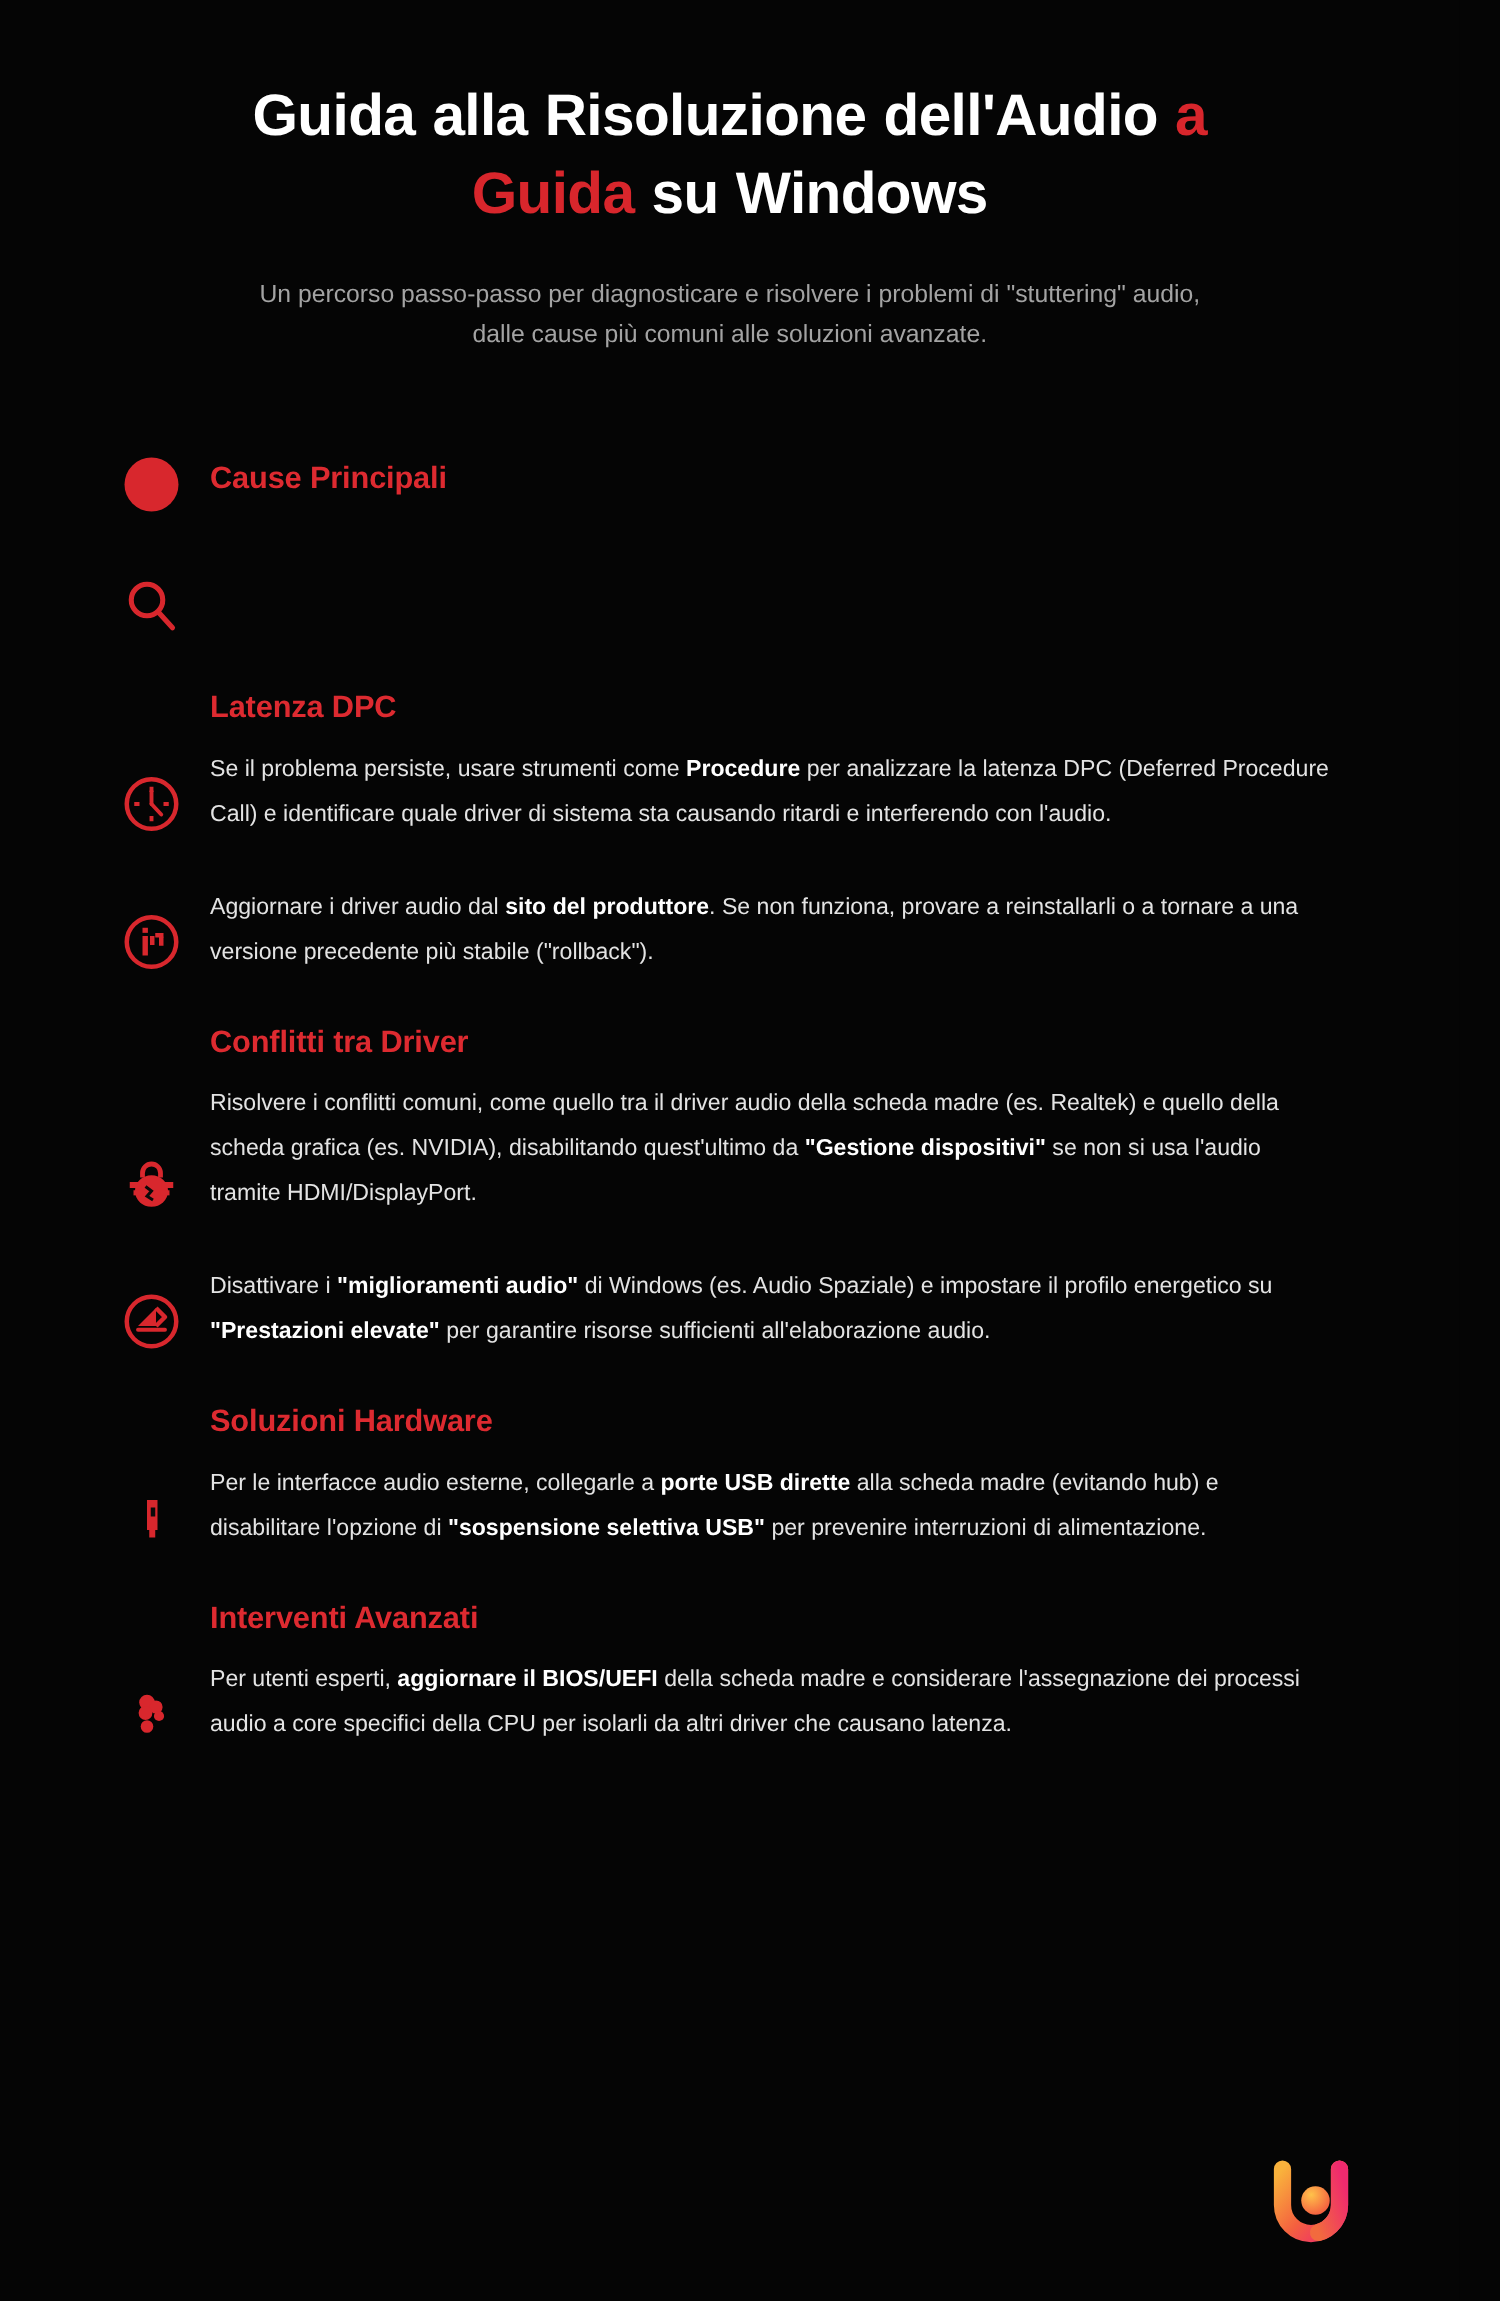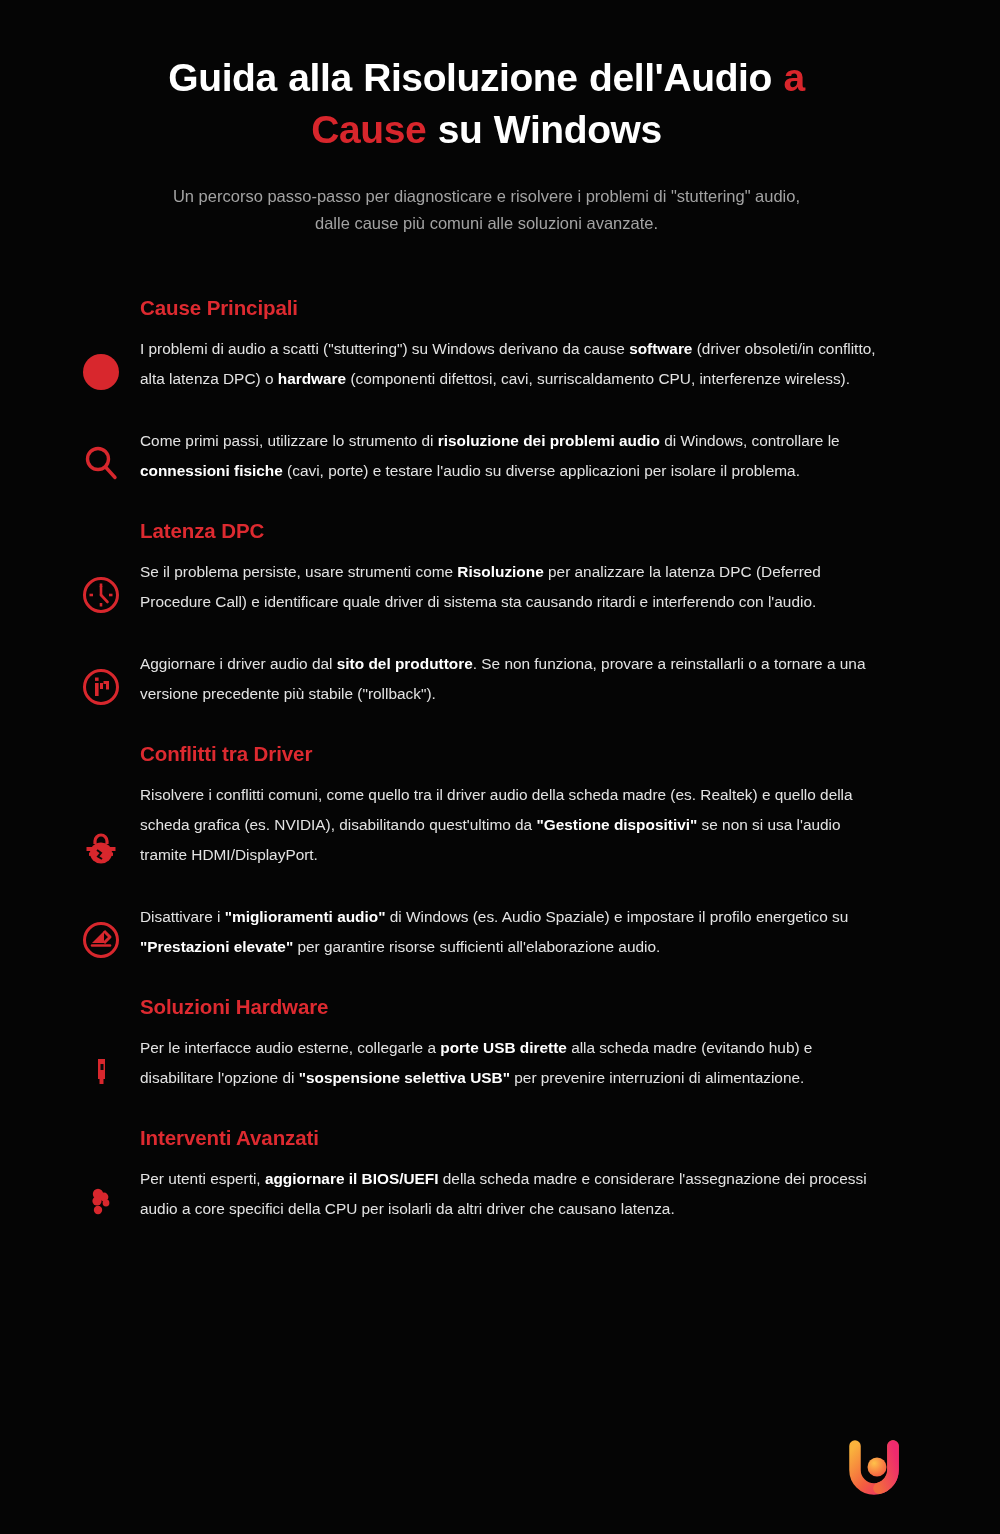--- a/index.html
+++ b/index.html
@@ -117,72 +117,70 @@
   .logo-wrap svg { display: block; }
 </style>
 </head>
 <body>
 
 <div class="page">
 
   <div class="header">
     <h1 class="title">
       <span>Guida alla Risoluzione dell'Audio </span><span class="accent">a</span><br>
-      <span class="accent">Cause</span><span> su Windows</span>
+      <span class="accent">Guida</span><span> su Windows</span>
     </h1>
     <p class="subtitle">Un percorso passo-passo per diagnosticare e risolvere i problemi di "stuttering" audio, dalle cause più comuni alle soluzioni avanzate.</p>
   </div>
 
   <div class="sections">
 
     <div class="section">
       <div class="icon-col">
         <span class="icon-box">
           <svg width="44" height="44" viewBox="0 0 44 44">
             <circle cx="22" cy="22" r="18" fill="#d8272d"></circle>
           </svg>
         </span>
       </div>
       <div class="text-col">
         <div class="sec-title">Cause Principali</div>
-        <div class="sec-body">I problemi di audio a scatti ("stuttering") su Windows derivano da cause <b>software</b> (driver obsoleti/in conflitto, alta latenza DPC) o <b>hardware</b> (componenti difettosi, cavi, surriscaldamento CPU, interferenze wireless).</div>
       </div>
     </div>
 
     <div class="section">
       <div class="icon-col">
         <span class="icon-box">
           <svg width="44" height="44" viewBox="0 0 44 44">
             <circle cx="19" cy="17" r="10.5" fill="none" stroke="#d8272d" stroke-width="3.4"></circle>
             <line x1="26.5" y1="25" x2="36" y2="35.5" stroke="#d8272d" stroke-width="3.4" stroke-linecap="round"></line>
           </svg>
         </span>
       </div>
       <div class="text-col">
-        <div class="sec-body">Come primi passi, utilizzare lo strumento di <b>risoluzione dei problemi audio</b> di Windows, controllare le <b>connessioni fisiche</b> (cavi, porte) e testare l'audio su diverse applicazioni per isolare il problema.</div>
       </div>
     </div>
 
     <div class="section">
       <div class="icon-col">
         <span class="icon-box">
           <svg width="44" height="44" viewBox="0 0 44 44">
             <circle cx="22" cy="22" r="16.5" fill="none" stroke="#d8272d" stroke-width="3"></circle>
             <line x1="22" y1="10.5" x2="22" y2="14" stroke="#d8272d" stroke-width="2.6"></line>
             <line x1="22" y1="30" x2="22" y2="33.5" stroke="#d8272d" stroke-width="2.6"></line>
             <line x1="10.5" y1="22" x2="14" y2="22" stroke="#d8272d" stroke-width="2.6"></line>
             <line x1="30" y1="22" x2="33.5" y2="22" stroke="#d8272d" stroke-width="2.6"></line>
             <line x1="22" y1="22" x2="22" y2="13.5" stroke="#d8272d" stroke-width="2.6" stroke-linecap="round"></line>
             <line x1="22" y1="22" x2="28.5" y2="29" stroke="#d8272d" stroke-width="2.6" stroke-linecap="round"></line>
           </svg>
         </span>
       </div>
       <div class="text-col">
         <div class="sec-title">Latenza DPC</div>
-        <div class="sec-body">Se il problema persiste, usare strumenti come <b>Risoluzione</b> per analizzare la latenza DPC (Deferred Procedure Call) e identificare quale driver di sistema sta causando ritardi e interferendo con l'audio.</div>
+        <div class="sec-body">Se il problema persiste, usare strumenti come <b>Procedure</b> per analizzare la latenza DPC (Deferred Procedure Call) e identificare quale driver di sistema sta causando ritardi e interferendo con l'audio.</div>
       </div>
     </div>
 
     <div class="section">
       <div class="icon-col">
         <span class="icon-box">
           <svg width="44" height="44" viewBox="0 0 44 44">
             <circle cx="22" cy="22" r="16.5" fill="none" stroke="#d8272d" stroke-width="3"></circle>
             <rect x="16" y="12.5" width="3.6" height="3.4" fill="#d8272d"></rect>
             <rect x="16" y="18" width="3.6" height="13" fill="#d8272d"></rect>

